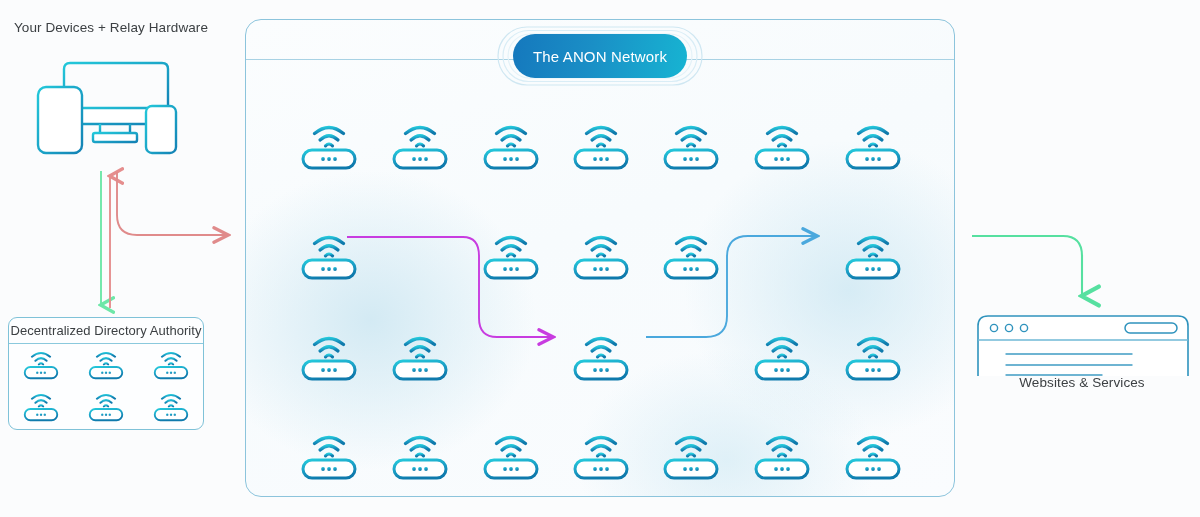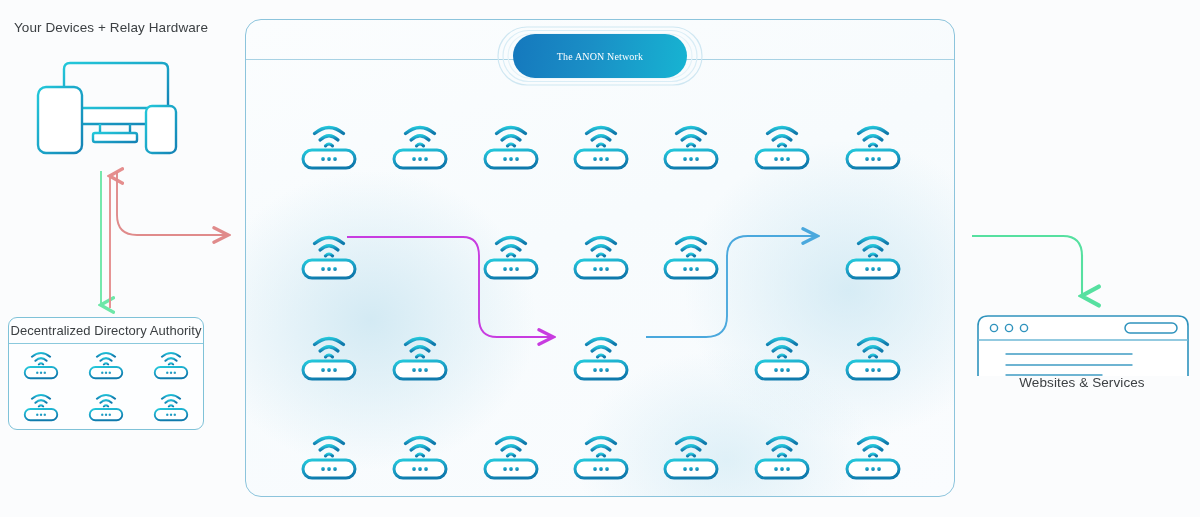--- a/index.html
+++ b/index.html
@@ -168,24 +168,23 @@
     width: 174px;
     height: 44px;
     border-radius: 22px;
     background: linear-gradient(100deg, #1578bd 0%, #1a8fc6 45%, #17b4d2 100%);
     display: flex;
     align-items: center;
     justify-content: center;
   }
   .badge-text {
     color: #ffffff;
-    font-size: 10px;
+    font-size: 15px;
     letter-spacing: 0.15px;
     white-space: nowrap;
-    font-family: Liberation Serif, serif;
   }
 
   
   .browser-art {
     position: absolute;
     left: 975px;
     top: 313px;
     width: 216px;
     height: 64px;
   }

